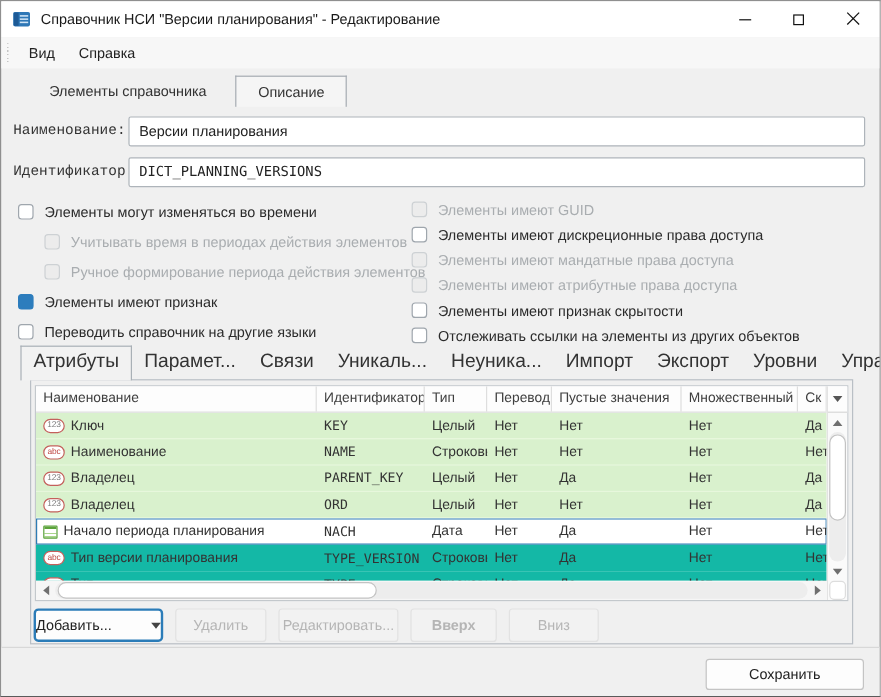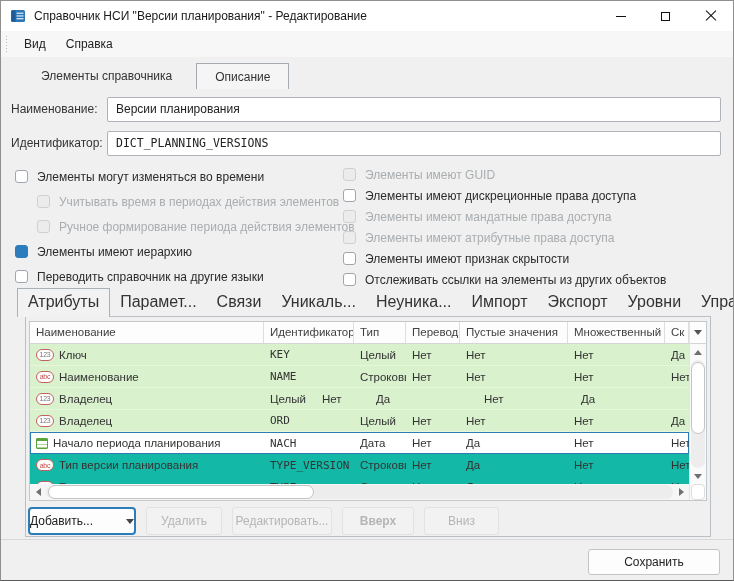--- a/index.html
+++ b/index.html
@@ -27,21 +27,21 @@
   .menu-item { padding:4px 10px; color:#222; }
 
   
   .main-tabs { display:flex; align-items:stretch; height:26px; margin:6px 0 0 16px; }
   .main-tab { padding:0 24px; display:flex; align-items:center; color:#333; font-size:12px; }
   .main-tab.active { background:#f5f5f5; border:1px solid #a5abb1; border-bottom:none; padding:0 18px; }
 
   
   .form { margin:7px 12px 0 10px; }
   .form-row { display:flex; align-items:center; height:26px; margin-bottom:8px; }
-  .form-row label { width:96px; flex:0 0 auto; color:#333; }
+  .form-row label { width:96px; flex:0 0 auto; color:#333;font-family:Liberation Mono, monospace; }
   .txt { flex:1; height:25px; border:1px solid #aeb4ba; border-radius:2px; background:#fff; padding:2px 8px; font-family:"Liberation Sans","DejaVu Sans",sans-serif; font-size:12px; color:#222; outline:none; }
   .txt.mono { font-family:"DejaVu Sans Mono", monospace; font-size:11.5px; }
 
   
   .options { display:flex; margin:7px 0 0 14px; height:128px; }
   .opt-col.left { width:328px; flex:0 0 auto; }
   .opt-col.right { flex:1; }
   .opt { display:flex; align-items:center; }
   .opt-col.left .opt { height:25px; }
   .opt-col.right .opt { height:21px; }
@@ -170,21 +170,21 @@
         <div class="opt disabled indent">
     <span class="cb"></span>
     <span class="cb-label">Учитывать время в периодах действия элементов</span>
   </div>
         <div class="opt disabled indent">
     <span class="cb"></span>
     <span class="cb-label">Ручное формирование периода действия элементов</span>
   </div>
         <div class="opt">
     <span class="cb checked"></span>
-    <span class="cb-label">Элементы имеют иерархию</span>
+    <span class="cb-label">Элементы имеют признак</span>
   </div>
         <div class="opt">
     <span class="cb"></span>
     <span class="cb-label">Переводить справочник на другие языки</span>
   </div>
       </div>
     <div class="opt-col right" id="cb-right">
         <div class="opt disabled">
     <span class="cb"></span>
     <span class="cb-label">Элементы имеют GUID</span>
@@ -261,20 +261,21 @@
     <div class="cell c-translate" style="width: 54px;">Нет</div>
     <div class="cell c-empty" style="width: 108px;">Нет</div>
     <div class="cell c-multiple" style="width: 97px;">Нет</div>
     <div class="cell c-hidden" style="width: 24px;">Нет</div>
   </div>
             <div class="grow green">
     <div class="cell c-name" style="width: 234px;">
                 <span class="ricon ic-integer">123</span>
                 <span class="rname">Владелец</span>
               </div>
+    <div class="cell c-id" style="width: 90px;">PARENT_KEY</div>
     <div class="cell c-type" style="width: 52px;">Целый</div>
     <div class="cell c-translate" style="width: 54px;">Нет</div>
     <div class="cell c-empty" style="width: 108px;">Да</div>
     <div class="cell c-multiple" style="width: 97px;">Нет</div>
     <div class="cell c-hidden" style="width: 24px;">Да</div>
   </div>
             <div class="grow green">
     <div class="cell c-name" style="width: 234px;">
                 <span class="ricon ic-integer">123</span>
                 <span class="rname">Владелец</span>

